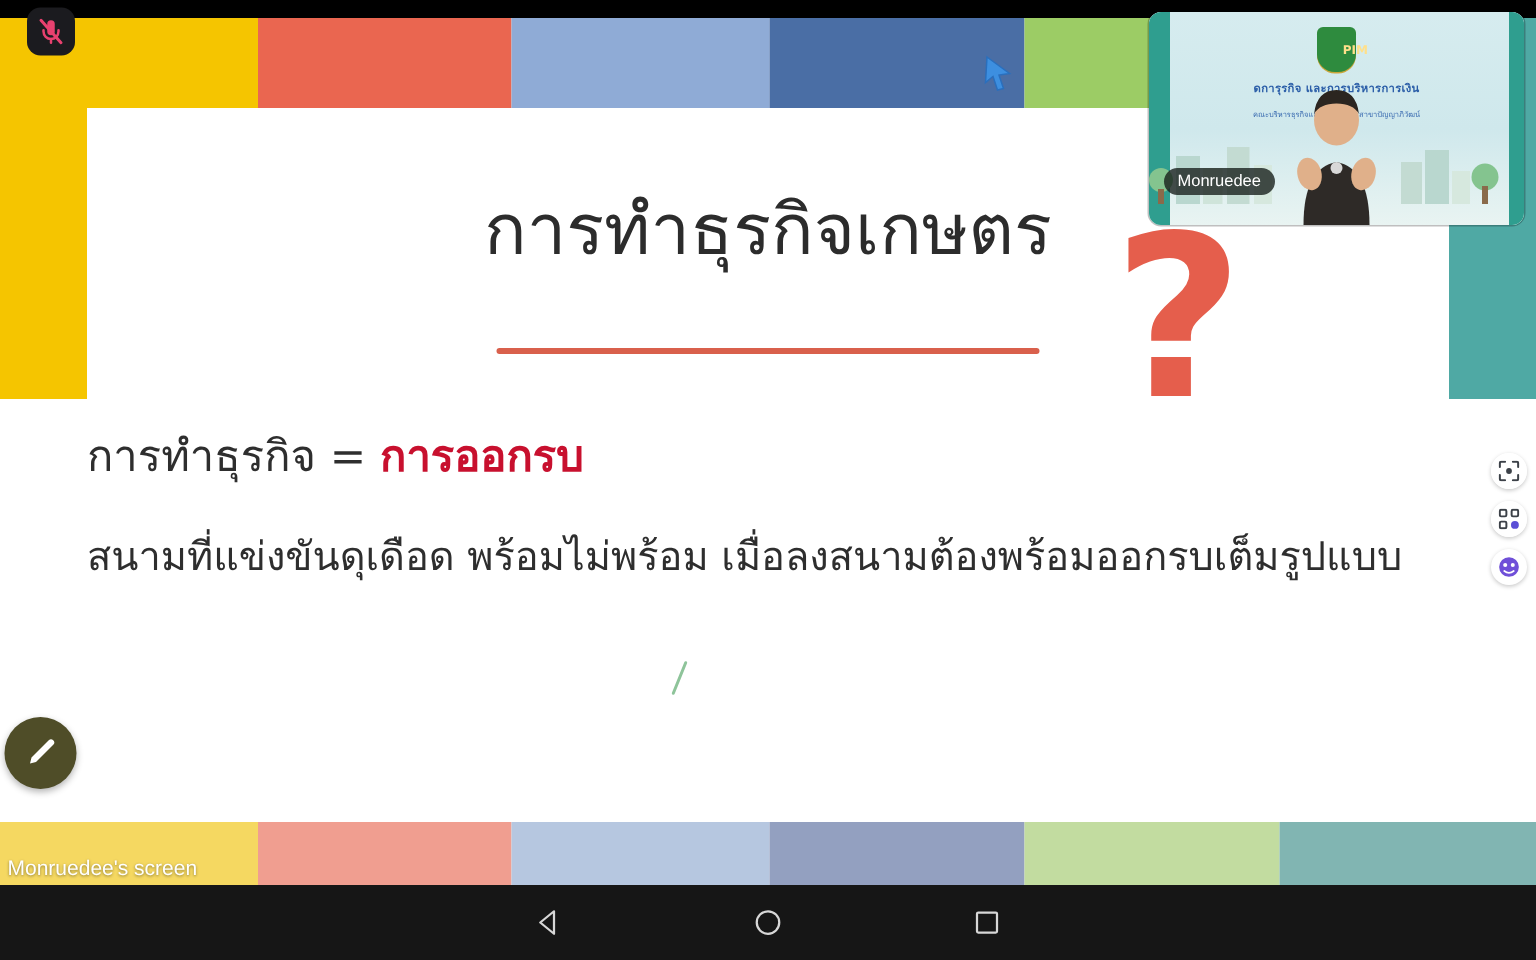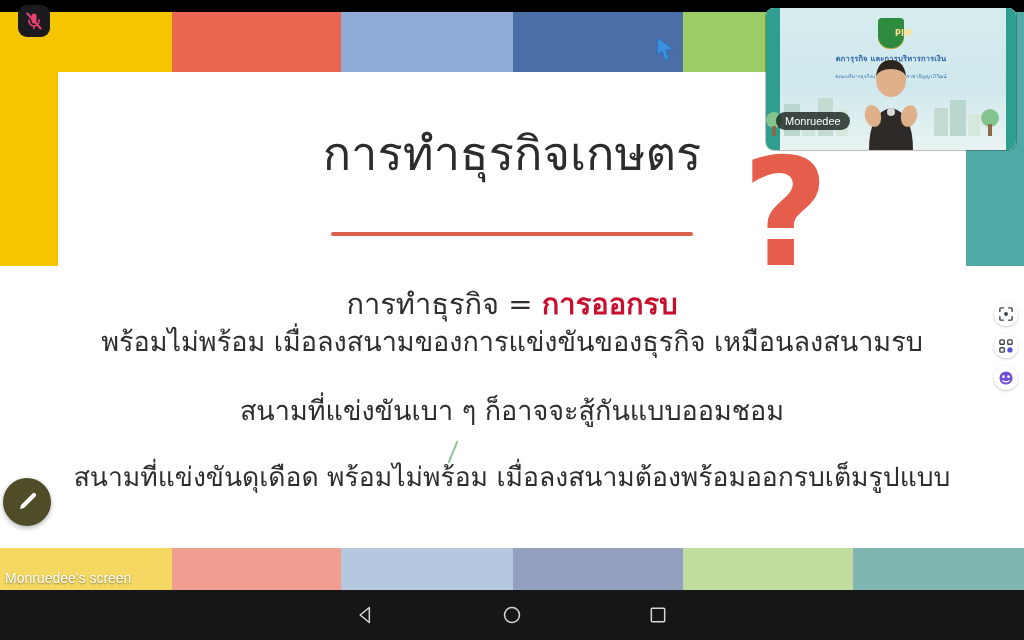--- a/index.html
+++ b/index.html
@@ -28,21 +28,21 @@
     position:absolute; left:0; top:58px; width:100%;
     text-align:center;
     font-size:47px; font-weight:400; color:#2c2c2c;
     letter-spacing:0px; line-height:1;
   }
   .title-rule {
     position:absolute; left:50%; top:160px; transform:translateX(-50%);
     width:362px; height:4px; background:#d9604c; border-radius:2px;
   }
 
-  .body-block { position:absolute; left:0; top:212px; width:100%; text-align:center; }
+  .body-block { position:absolute; left:0; top:212px; width:100%; text-align:left; }
   .body-line { color:#2e2e2e; font-size:27px; line-height:1.42; white-space:nowrap; }
   .body-line.l1 { font-size:29px; }
   .body-line.l2 { font-size:27px; margin-top:-2px; }
   .body-line.l3 { margin-top:30px; }
   .body-line.l4 { margin-top:28px; font-size:26.5px; }
   .emph { color:#c8102e; font-weight:bold; }
 
   
   .qmark {
     position:absolute; left:742px; top:126px; z-index:6;
@@ -177,22 +177,20 @@
       </svg>
     </div>
 
     <div class="slide">
 
       <div class="slide-title">การทำธุรกิจเกษตร</div>
       <div class="title-rule"></div>
 
       <div class="body-block">
         <div class="body-line l1"><span>การทำธุรกิจ = </span><span class="emph">การออกรบ</span></div>
-        <div class="body-line l2">พร้อมไม่พร้อม เมื่อลงสนามของการแข่งขันของธุรกิจ เหมือนลงสนามรบ</div>
-        <div class="body-line l3">สนามที่แข่งขันเบา ๆ ก็อาจจะสู้กันแบบออมชอม</div>
         <div class="body-line l4">สนามที่แข่งขันดุเดือด พร้อมไม่พร้อม เมื่อลงสนามต้องพร้อมออกรบเต็มรูปแบบ</div>
       </div>
     </div>
 
     <div class="qmark">?</div>
 
     <div class="ink-stroke"></div>
   </div>
 
   <div class="letterbox lb-top"></div>

